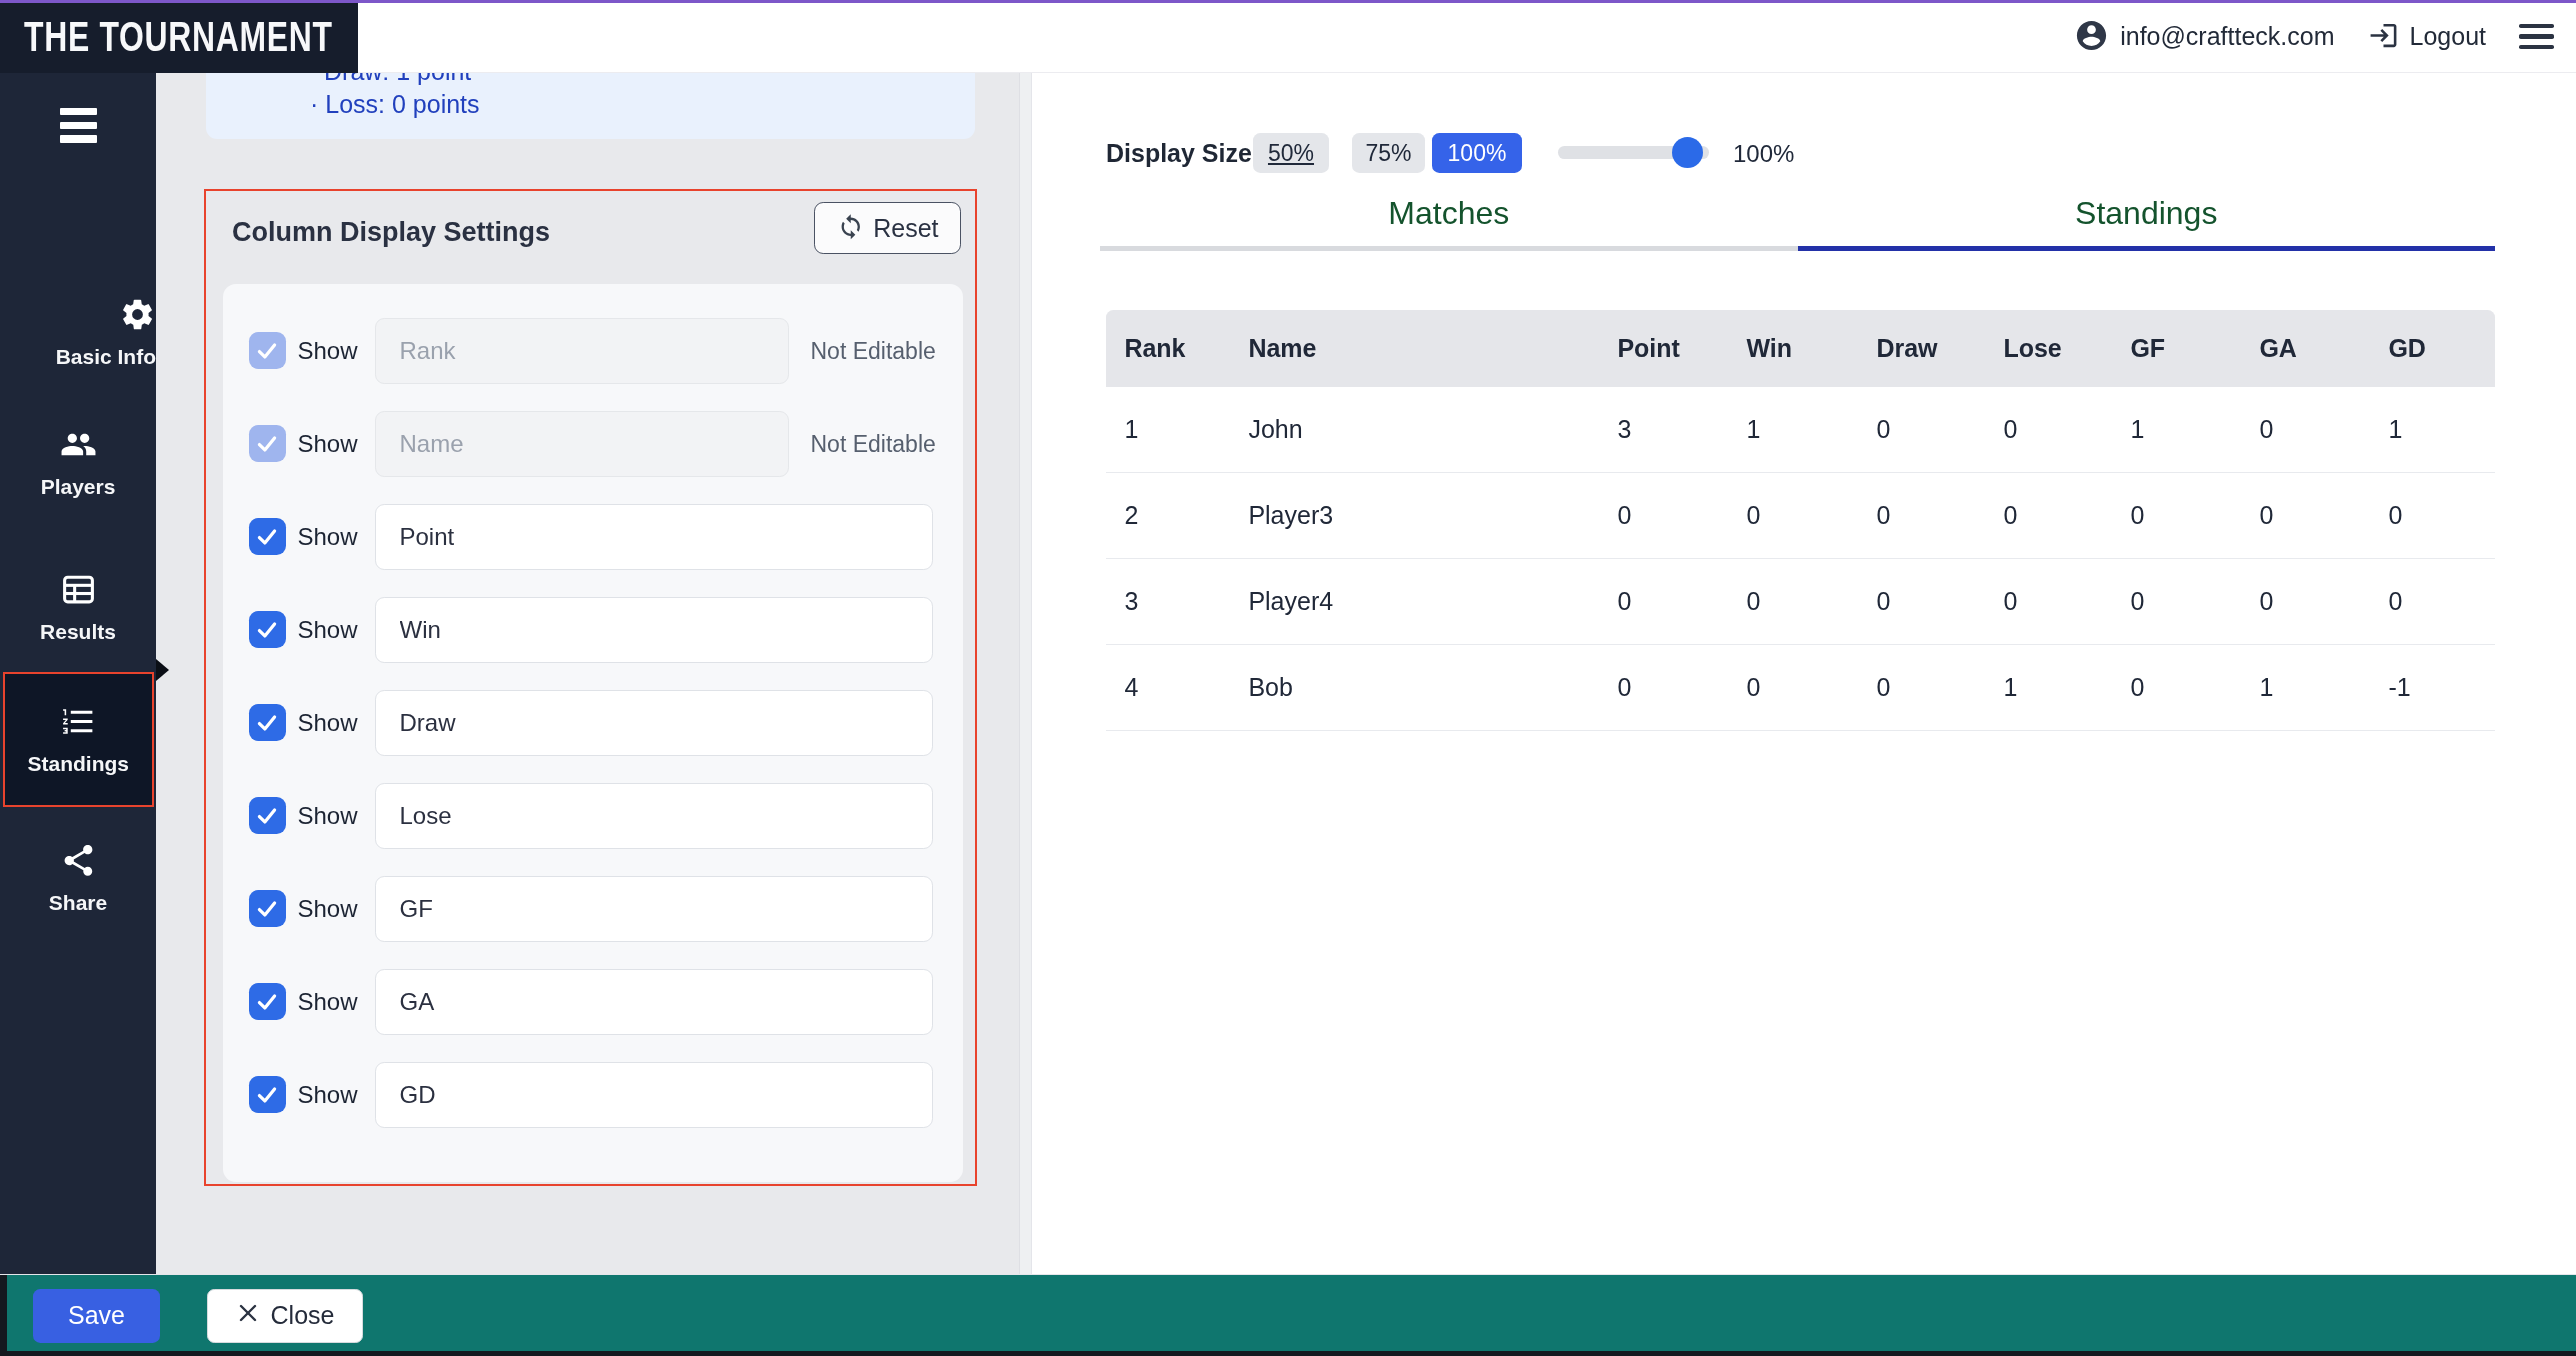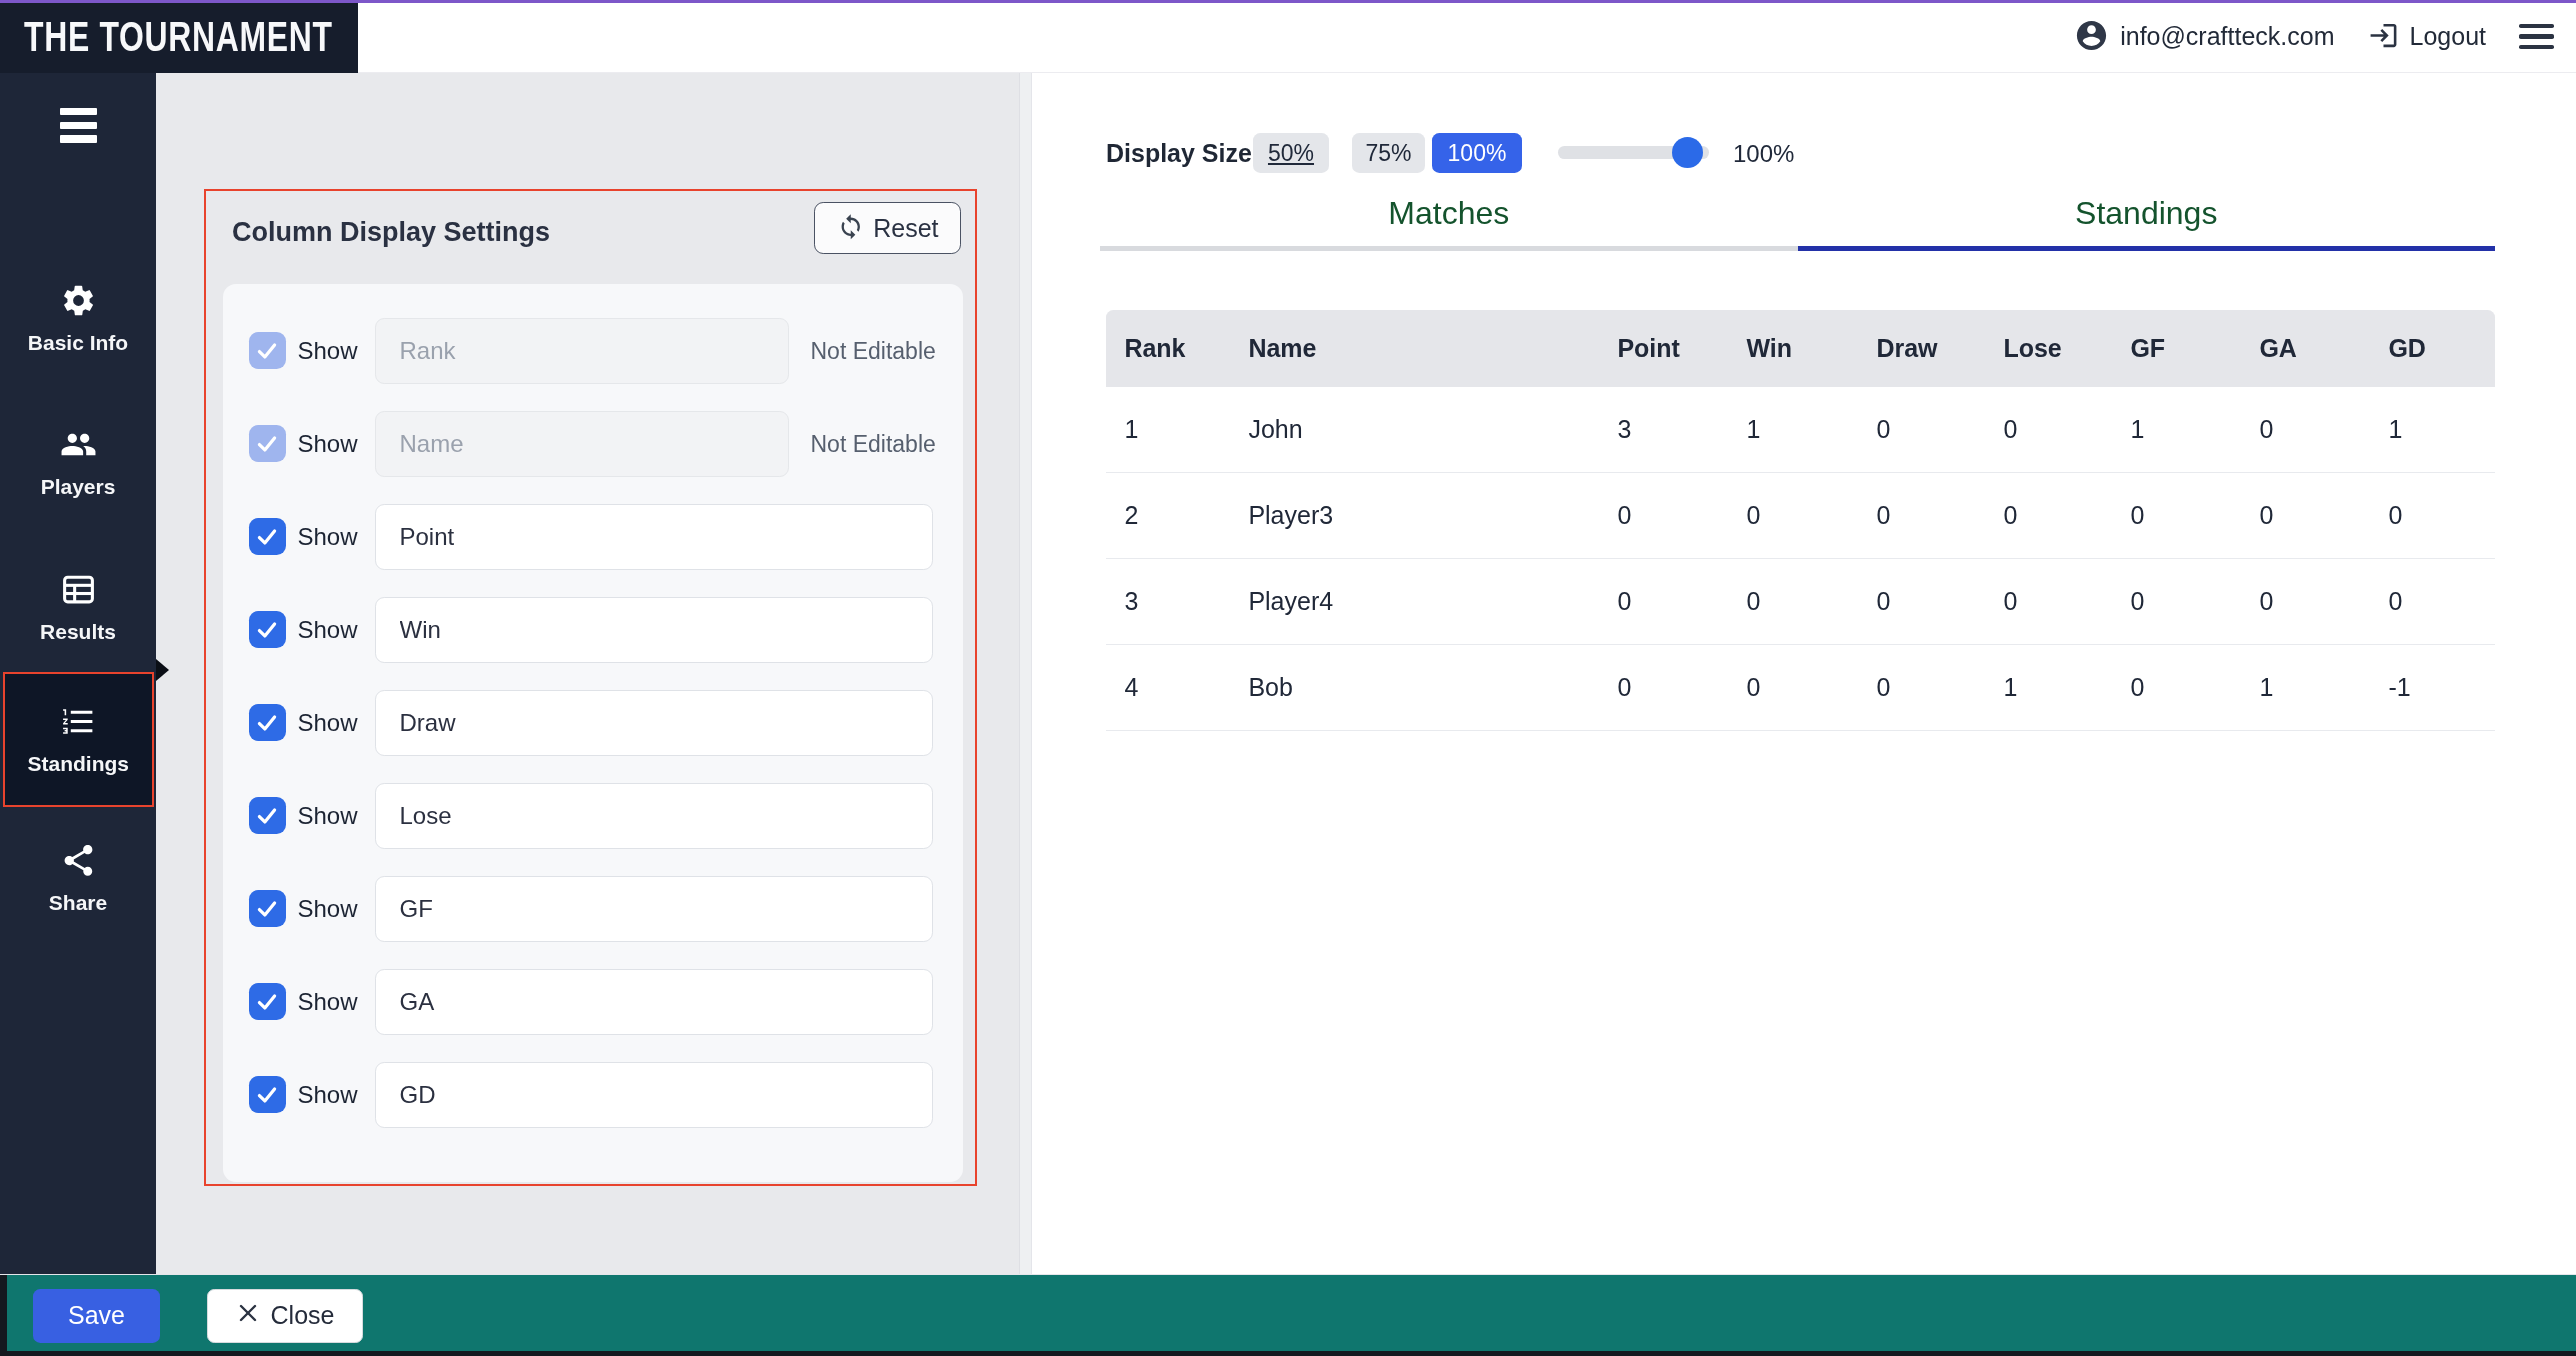--- a/index.html
+++ b/index.html
@@ -120,21 +120,21 @@
     <div class="logo-text">THE TOURNAMENT</div>
   </div>
 
   <div class="sidebar">
     <div class="side-burger">
         <span></span>
         <span></span>
         <span></span>
       </div>
 
-    <div class="nav-item" style="top:209px;">
+    <div class="nav-item" style="top:223px;align-items:flex-end;">
       <span>
         <svg viewBox="0 0 24 24">
             <path fill="#fff" d="M19.14 12.94a7.43 7.43 0 0 0 .06-.94 7.43 7.43 0 0 0-.06-.94l2.03-1.58a.5.5 0 0 0 .12-.64l-1.92-3.32a.5.5 0 0 0-.61-.22l-2.39 1a7.28 7.28 0 0 0-1.62-.94l-.36-2.54a.5.5 0 0 0-.5-.42h-3.84a.5.5 0 0 0-.5.42l-.36 2.54a7.28 7.28 0 0 0-1.62.94l-2.39-1a.5.5 0 0 0-.61.22L2.71 8.84a.5.5 0 0 0 .12.64l2.03 1.58a7.43 7.43 0 0 0-.06.94 7.43 7.43 0 0 0 .06.94l-2.03 1.58a.5.5 0 0 0-.12.64l1.92 3.32a.5.5 0 0 0 .61.22l2.39-1a7.28 7.28 0 0 0 1.62.94l.36 2.54a.5.5 0 0 0 .5.42h3.84a.5.5 0 0 0 .5-.42l.36-2.54a7.28 7.28 0 0 0 1.62-.94l2.39 1a.5.5 0 0 0 .61-.22l1.92-3.32a.5.5 0 0 0-.12-.64zM12 15.5A3.5 3.5 0 1 1 15.5 12 3.5 3.5 0 0 1 12 15.5z"></path>
           </svg>
       </span>
       <span class="lbl">Basic Info</span>
     </div>
 
     <div class="nav-item" style="top:353px;">
       <span>
@@ -171,20 +171,24 @@
         <svg viewBox="0 0 24 24">
             <path fill="#fff" d="M18 16.08c-.76 0-1.44.3-1.96.77L8.91 12.7c.05-.23.09-.46.09-.7s-.04-.47-.09-.7l7.05-4.11c.54.5 1.25.81 2.04.81 1.66 0 3-1.34 3-3s-1.34-3-3-3-3 1.34-3 3c0 .24.04.47.09.7L8.04 9.81C7.5 9.31 6.79 9 6 9c-1.66 0-3 1.34-3 3s1.34 3 3 3c.79 0 1.5-.31 2.04-.81l7.12 4.16c-.05.21-.08.43-.08.65 0 1.61 1.31 2.92 2.92 2.92 1.61 0 2.92-1.31 2.92-2.92s-1.31-2.92-2.92-2.92z"></path>
           </svg>
       </span>
       <span class="lbl">Share</span>
     </div>
   </div>
   <div class="nav-arrow"></div>
 
   <div class="left-panel">
+    <div class="info-card">
+      <div class="ln ln1">Draw: 1 point</div>
+      <div class="ln ln2">· Loss: 0 points</div>
+    </div>
 
     <div class="settings-section">
       <div class="settings-title">Column Display Settings</div>
       <div class="reset-btn">
         <span>
           <svg width="27.5" height="27.5" viewBox="0 0 24 24">
               <path fill="#39424f" d="M12 4V1L8 5l4 4V6c3.31 0 6 2.69 6 6 0 1.01-.25 1.97-.7 2.8l1.46 1.46C19.54 15.03 20 13.57 20 12c0-4.42-3.58-8-8-8zm0 14c-3.31 0-6-2.69-6-6 0-1.01.25-1.97.7-2.8L5.24 7.74C4.46 8.97 4 10.43 4 12c0 4.42 3.58 8 8 8v3l4-4-4-4v3z"></path>
             </svg>
         </span>
         <span class="txt">Reset</span>

